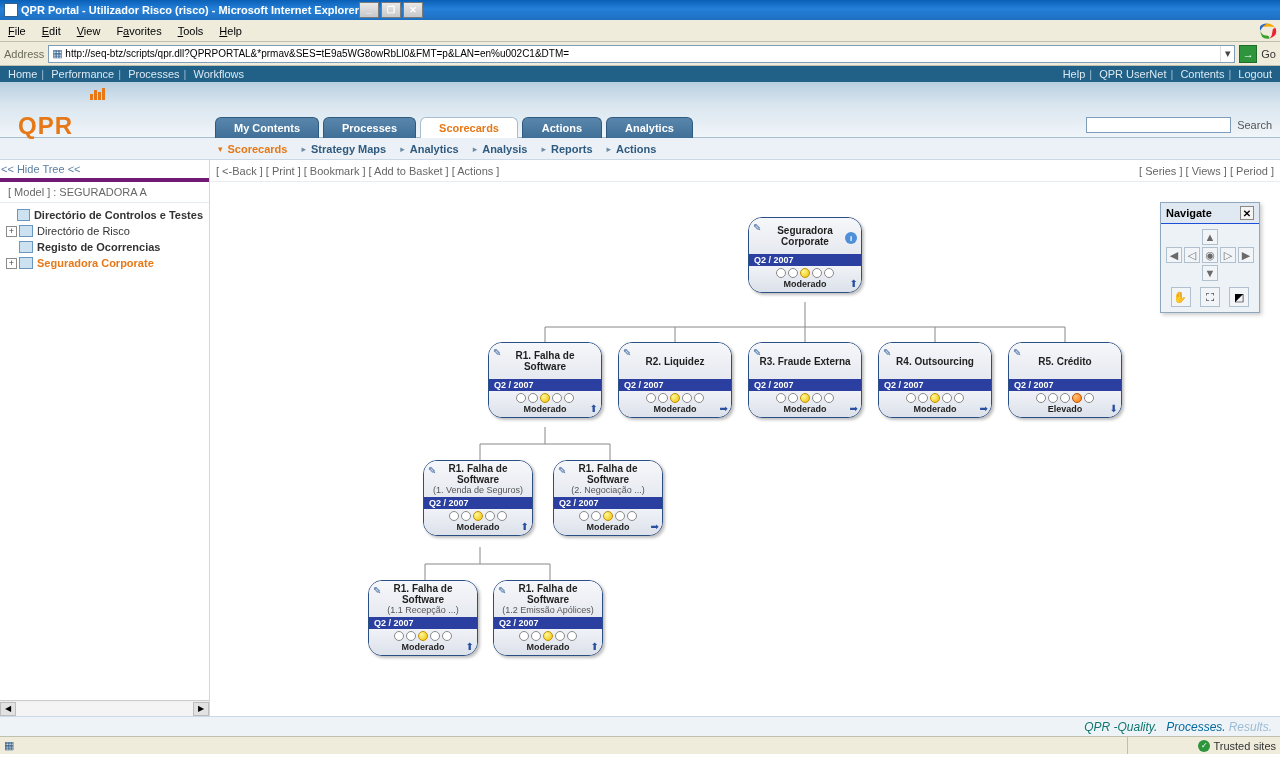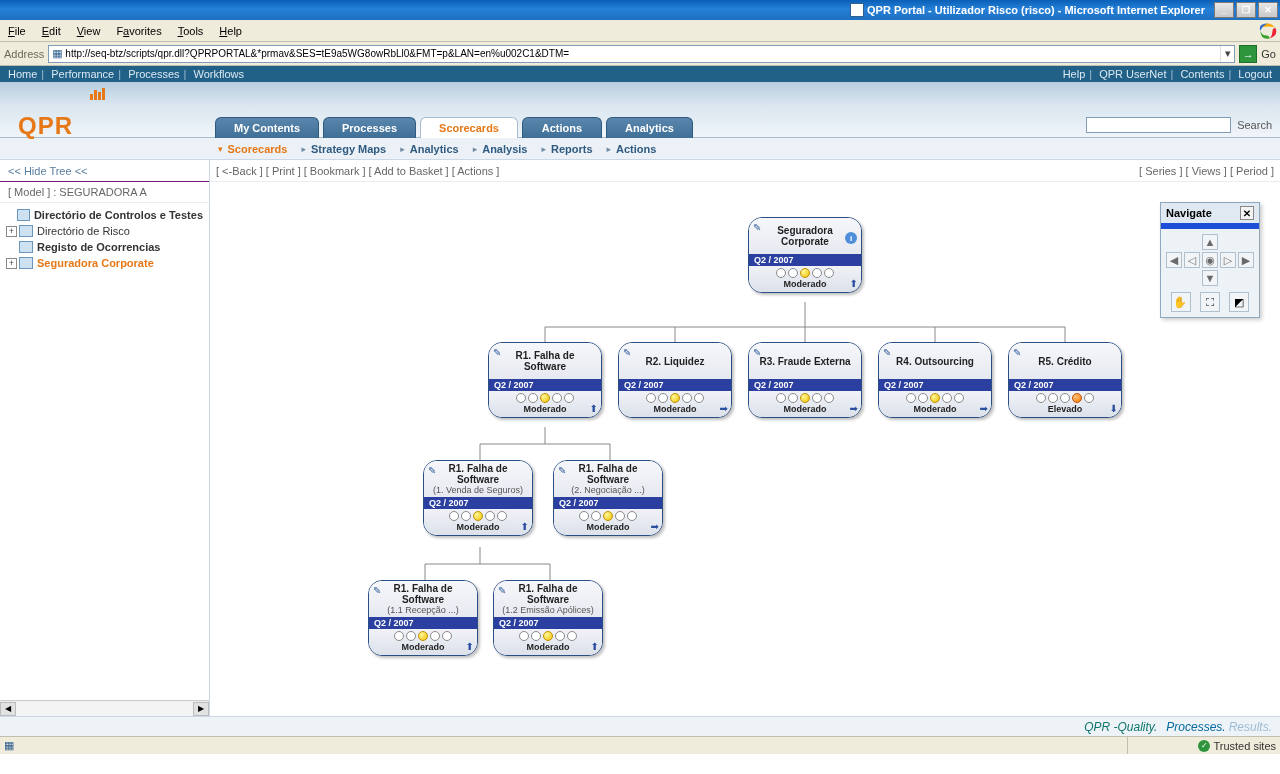--- a/index.html
+++ b/index.html
@@ -1,19 +1,19 @@
 <!DOCTYPE html>
 <html><head>
 <meta charset="utf-8">
 <style>
 * { margin: 0; padding: 0; box-sizing: border-box; }
 body { font-family: Tahoma, Arial, sans-serif; font-size: 11px; background: #fff; overflow: hidden; }
 
 
-.titlebar { background: linear-gradient(to bottom, #0a5fb6, #2580d8 45%, #1d6fc0); height: 20px; display: flex; align-items: center; justify-content: flex-end; color: #fff; padding: 8px 2px; gap: 9px; }
+.titlebar { background: linear-gradient(to bottom, #0a5fb6, #2580d8 45%, #1d6fc0); height: 20px; display: flex; align-items: center; justify-content: flex-start; color: #fff; padding: 8px 2px; }
 .titlebar-left { display: flex; align-items: center; gap: 3px; padding-left: 2px; }
 .titlebar-icon { width: 14px; height: 14px; background: #fff; border: 1px solid #315f8e; }
 .titlebar-title { font-size: 11px; font-weight: bold; }
 .win-controls { display: flex; gap: 2px; }
 .win-btn { width: 20px; height: 16px; background: linear-gradient(to bottom,#e8e8e8,#c8c8c8); border: 1px solid #7a7a7a; display: flex; align-items: center; justify-content: center; font-size: 9px; font-family: Arial; font-weight: bold; cursor: pointer; }
 
 
 .menubar { background: #efecdc; height: 22px; display: flex; align-items: center; border-bottom: 1px solid #c0c0b0; position: relative; }
 .menubar-item { padding: 3px 8px; cursor: pointer; }
 .menubar-item u { text-decoration: underline; }
@@ -58,21 +58,21 @@
 .sub-tabs .arrow.first { margin-left: 0; }
 .sub-tabs .arrow.grey { color: #6d8aa3; }
 .sub-tabs a { color: #2f5a7f; font-weight: bold; cursor: pointer; text-decoration: none; }
 .sub-tabs a.active { color: #e67817; }
 
 
 .content { display: flex; height: 556px; }
 
 
 .sidebar { width: 210px; background: #fff; border-right: 1px solid #c9d8e4; display: flex; flex-direction: column; }
-.hide-tree { padding: 4px 8px; color: #5a7ea0; cursor: pointer; border-bottom: 1px solid #701a75; height: 22px; display:flex; align-items:center; }
+.hide-tree { padding: 4px 1px; color: #5a7ea0; cursor: pointer; border-bottom: 4px solid #701a75; height: 22px; display:flex; align-items:center; }
 .model-label { padding: 4px 8px; color: #666; border-bottom: 1px solid #e6edf3; }
 .tree { flex: 1; overflow: auto; padding: 4px 2px; }
 .tree-node { display: flex; align-items: center; padding: 2px 4px; cursor: pointer; white-space: nowrap; }
 .tree-expander { width: 11px; height: 11px; border: 1px solid #8a8a8a; display: flex; align-items: center; justify-content: center; font-size: 9px; line-height: 1; color: #444; margin-right: 2px; }
 .tree-spacer { width: 13px; display: inline-block; }
 .tree-icon { width: 14px; height: 12px; background: #cde1f0; border: 1px solid #6a97bf; margin-right: 4px; display:inline-block; }
 .tree-label { color: #333; }
 .tree-label.bold { font-weight: bold; }
 .tree-label.active { color: #e67817; font-weight: bold; }
 .sidebar-scroll { height: 16px; background: #efefef; display: flex; align-items: center; justify-content: space-between; border-top: 1px solid #ccc; }
@@ -100,21 +100,21 @@
 .dot.yellow { background: radial-gradient(circle at 30% 30%, #fff89a, #f0c000); border-color: #c09000; }
 .dot.orange { background: radial-gradient(circle at 30% 30%, #ffc27a, #ff7a00); border-color: #c05000; }
 .node-status { font-size: 9px; font-weight: bold; text-align: center; color: #1f1f1f; }
 .trend { position: absolute; right: 3px; bottom: 3px; font-size: 10px; color: #2a4fa0; }
 
 
 svg.connectors { position: absolute; top: 0; left: 0; pointer-events: none; }
 
 
 .nav-panel { position: absolute; right: 20px; top: 20px; width: 100px; border: 1px solid #8ea7bd; background: #edf2f7; box-shadow: 2px 2px 4px rgba(0,0,0,0.2); }
-.nav-panel-header { display: flex; justify-content: space-between; align-items: center; padding: 3px 5px; font-weight: bold; border-bottom: 6px solid #1d4ed8; background: #e0e9f1; }
+.nav-panel-header { display: flex; justify-content: space-between; align-items: center; padding: 3px 5px; font-weight: bold; border-bottom: 1px solid #1d4ed8; background: #e0e9f1; }
 .nav-close { width: 14px; height: 14px; border: 1px solid #888; background: #f4f4f4; display: flex; align-items: center; justify-content: center; cursor: pointer; font-size: 10px; }
 .nav-body { padding: 5px; }
 .nav-grid { display: grid; grid-template-columns: repeat(5, 1fr); gap: 2px; }
 .nav-cell { width: 16px; height: 16px; display: flex; align-items: center; justify-content: center; color: #6a6a6a; }
 .nav-cell.btn { border: 1px solid #b0c0cf; background: #f2f5f8; cursor: pointer; }
 .nav-tools { display: flex; justify-content: space-around; margin-top: 6px; }
 .nav-tool { width: 20px; height: 20px; border: 1px solid #b0c0cf; background: #f2f5f8; cursor: pointer; display: flex; align-items: center; justify-content: center; font-size: 11px; }
 
 
 .footer1 { height: 20px; background: #eef3f7; border-top: 1px solid #c9d8e4; display: flex; align-items: center; justify-content: flex-end; padding: 0 8px; color: #2f6fa0; font-style: italic; font-size: 12px; }

